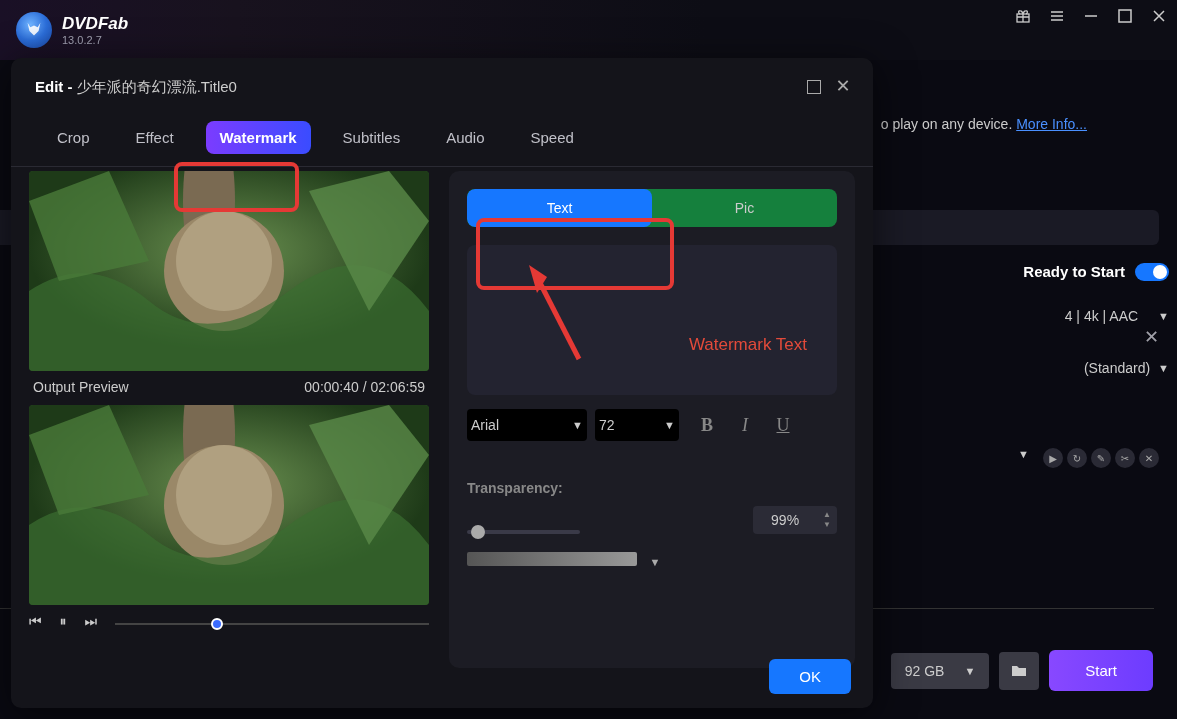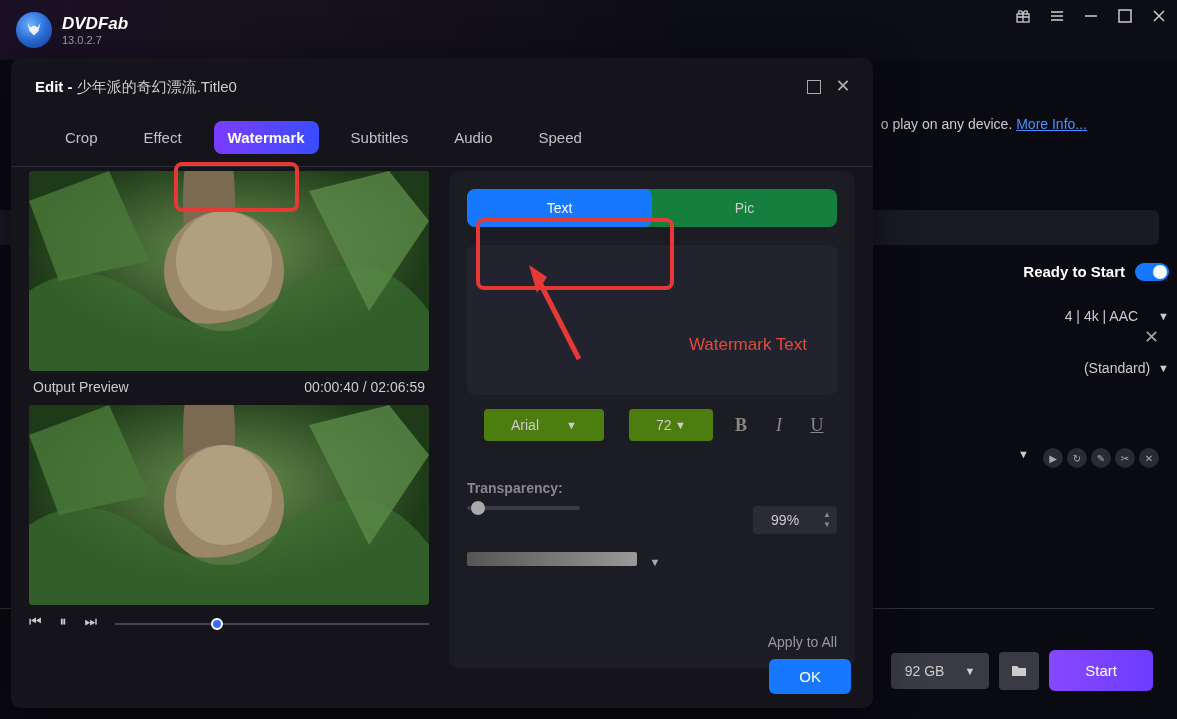--- a/index.html
+++ b/index.html
@@ -35,21 +35,21 @@
 .start-btn { background: linear-gradient(90deg, #8848ff 0%, #6d3cff 100%); color: #fff; padding: 12px 36px; border-radius: 6px; font-size: 15px; font-weight: 500; cursor: pointer; }
 
 
 .dialog { position: absolute; top: 58px; left: 11px; width: 862px; height: 650px; background: #14141a; border-radius: 10px; box-shadow: 0 8px 40px rgba(0,0,0,0.6); }
 .dlg-header { padding: 20px 24px 14px; display: flex; align-items: center; position: relative; }
 .dlg-title { color: #ccc; font-size: 15px; }
 .dlg-title b { color: #fff; font-weight: 600; }
 .dlg-max { position: absolute; right: 52px; top: 22px; width: 14px; height: 14px; border: 1.5px solid #aaa; cursor: pointer; }
 .dlg-close { position: absolute; right: 20px; top: 18px; width: 20px; height: 20px; display: flex; align-items: center; justify-content: center; color: #aaa; font-size: 18px; cursor: pointer; }
 
-.tabs { display: flex; gap: 18px; padding: 10px 40px 12px; border-bottom: 1px solid #2a2a33; align-items: center; }
+.tabs { display: flex; gap: 18px; padding: 10px 32px 12px; border-bottom: 1px solid #2a2a33; align-items: center; }
 .tab { color: #c0c0c8; font-size: 15px; padding: 8px 14px; border-radius: 8px; cursor: pointer; }
 .tab.active { background: linear-gradient(90deg, #7b3cff 0%, #3a4cff 100%); color: #fff; font-weight: 600; }
 .hl-red { position: absolute; border: 4px solid #e53935; border-radius: 8px; pointer-events: none; }
 .hl-tab { top: 104px; left: 163px; width: 125px; height: 50px; }
 .hl-text { top: 160px; left: 465px; width: 198px; height: 72px; }
 
 .dlg-body { display: flex; padding: 4px 18px; gap: 20px; height: 505px; }
 
 .left-col { width: 400px; display: flex; flex-direction: column; }
 .preview { width: 100%; height: 200px; background: #000; border-radius: 4px; overflow: hidden; position: relative; }
@@ -63,31 +63,31 @@
 
 .right-col { flex: 1; background: #1c1c24; border-radius: 10px; padding: 18px; display: flex; flex-direction: column; }
 .seg { display: flex; background: #15803d; border-radius: 8px; overflow: hidden; width: 100%; }
 .seg-btn { flex: 1; text-align: center; padding: 11px 0; color: #ccc; font-size: 14px; cursor: pointer; }
 .seg-btn.active { background: #1677ff; color: #fff; border-radius: 8px; }
 .wm-box { margin-top: 18px; height: 150px; background: #232330; border-radius: 8px; display: flex; align-items: center; justify-content: center; position: relative; }
 .wm-text { color: #e24a3a; font-size: 17px; position: absolute; right: 30px; top: 90px; }
 .arrow { position: absolute; left: 52px; top: 14px; width: 80px; height: 110px; }
 
 .ctrls { margin-top: 14px; display: flex; gap: 8px; align-items: center; }
-.sel { background: #4d7c0f; border: none; color: #ccc; padding: 8px 27px; border-radius: 4px; font-size: 14px; display: flex; justify-content: space-between; align-items: center; cursor: pointer; margin-left: 17px; }
+.sel { background: #000000; border: none; color: #ccc; padding: 8px 4px; border-radius: 4px; font-size: 14px; display: flex; justify-content: space-between; align-items: center; cursor: pointer; }
 .sel.font { width: 120px; }
 .sel.size { width: 84px; }
 .fmt { margin-left: 6px; display: flex; gap: 10px; }
 .fmt span { width: 28px; height: 28px; display: flex; align-items: center; justify-content: center; color: #888; font-size: 18px; font-family: Georgia, serif; cursor: pointer; border-radius: 4px; }
 .fmt .b { font-weight: 700; }
 .fmt .i { font-style: italic; }
 .fmt .u { text-decoration: underline; }
 
 .trans-label { margin-top: 39px; color: #888; font-size: 14px; font-weight: 600; }
-.trans-row { display: flex; align-items: flex-start; gap: 30px; margin-top: 10px; }
+.trans-row { display: flex; align-items: flex-end; gap: 30px; margin-top: 10px; }
 .slider { flex: 1; height: 4px; background: #3a3a48; border-radius: 2px; position: relative; max-width: 200px; }
 .slider .h { position: absolute; left: 4px; top: -5px; width: 14px; height: 14px; background: #aaa; border-radius: 50%; }
 .spin { display: flex; align-items: center; background: #2b2b36; border-radius: 4px; }
 .spin .v { color: #ccc; padding: 6px 18px; font-size: 14px; }
 .spin .arr { display: flex; flex-direction: column; padding: 0 6px; }
 .spin .arr span { font-size: 8px; color: #888; line-height: 10px; cursor: pointer; }
 
 .grad-bar { margin-top: 18px; width: 170px; height: 14px; background: linear-gradient(90deg, #555 0%, #999 100%); border-radius: 2px; display: inline-block; }
 .grad-chev { display: inline-block; margin-left: 8px; color: #aaa; font-size: 11px; }
 
@@ -291,21 +291,20 @@
               <span>▼</span>
             </div>
         </div>
       </div>
 
       <div>
         <span class="grad-bar"></span>
         <span class="grad-chev">▼</span>
       </div>
 
-      <div class="apply">Apply to All</div>
     </div>
   </div>
 
   <div class="hl-red hl-tab"></div>
   <div class="hl-red hl-text"></div>
 
   <div class="dlg-footer">
     <button class="btn">OK</button>
   </div>
 </div>

